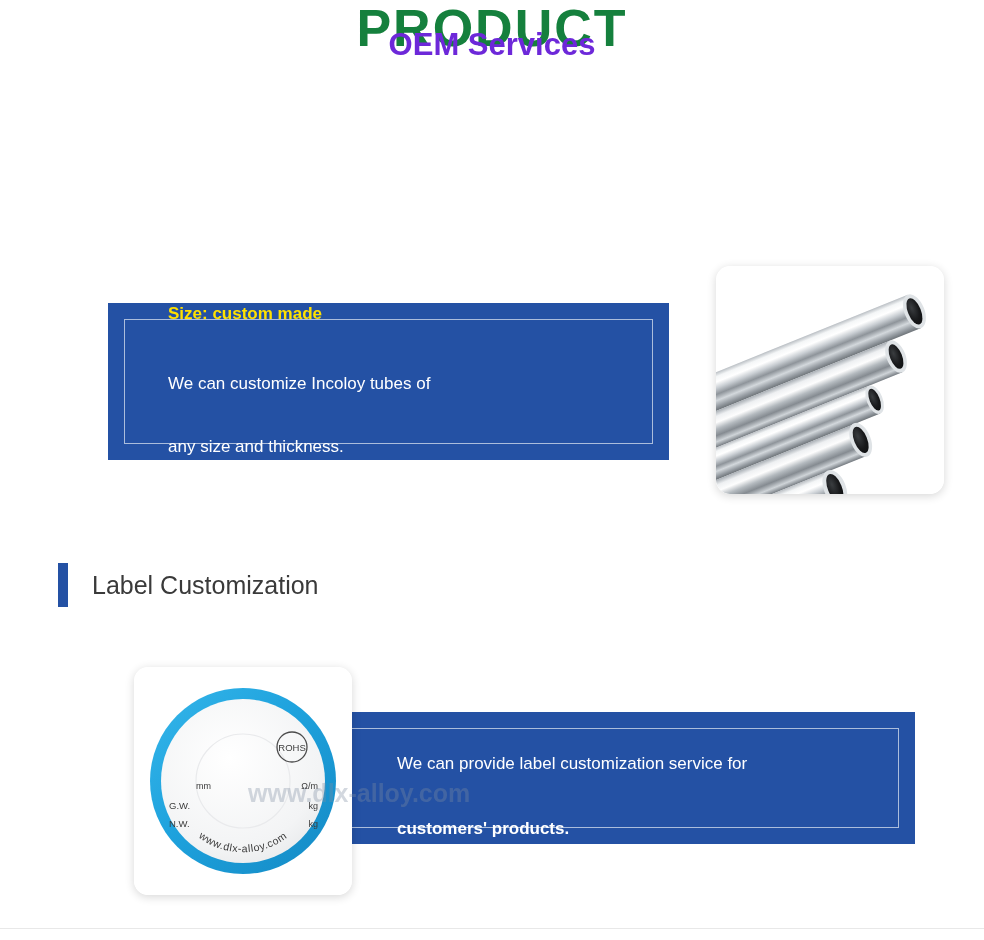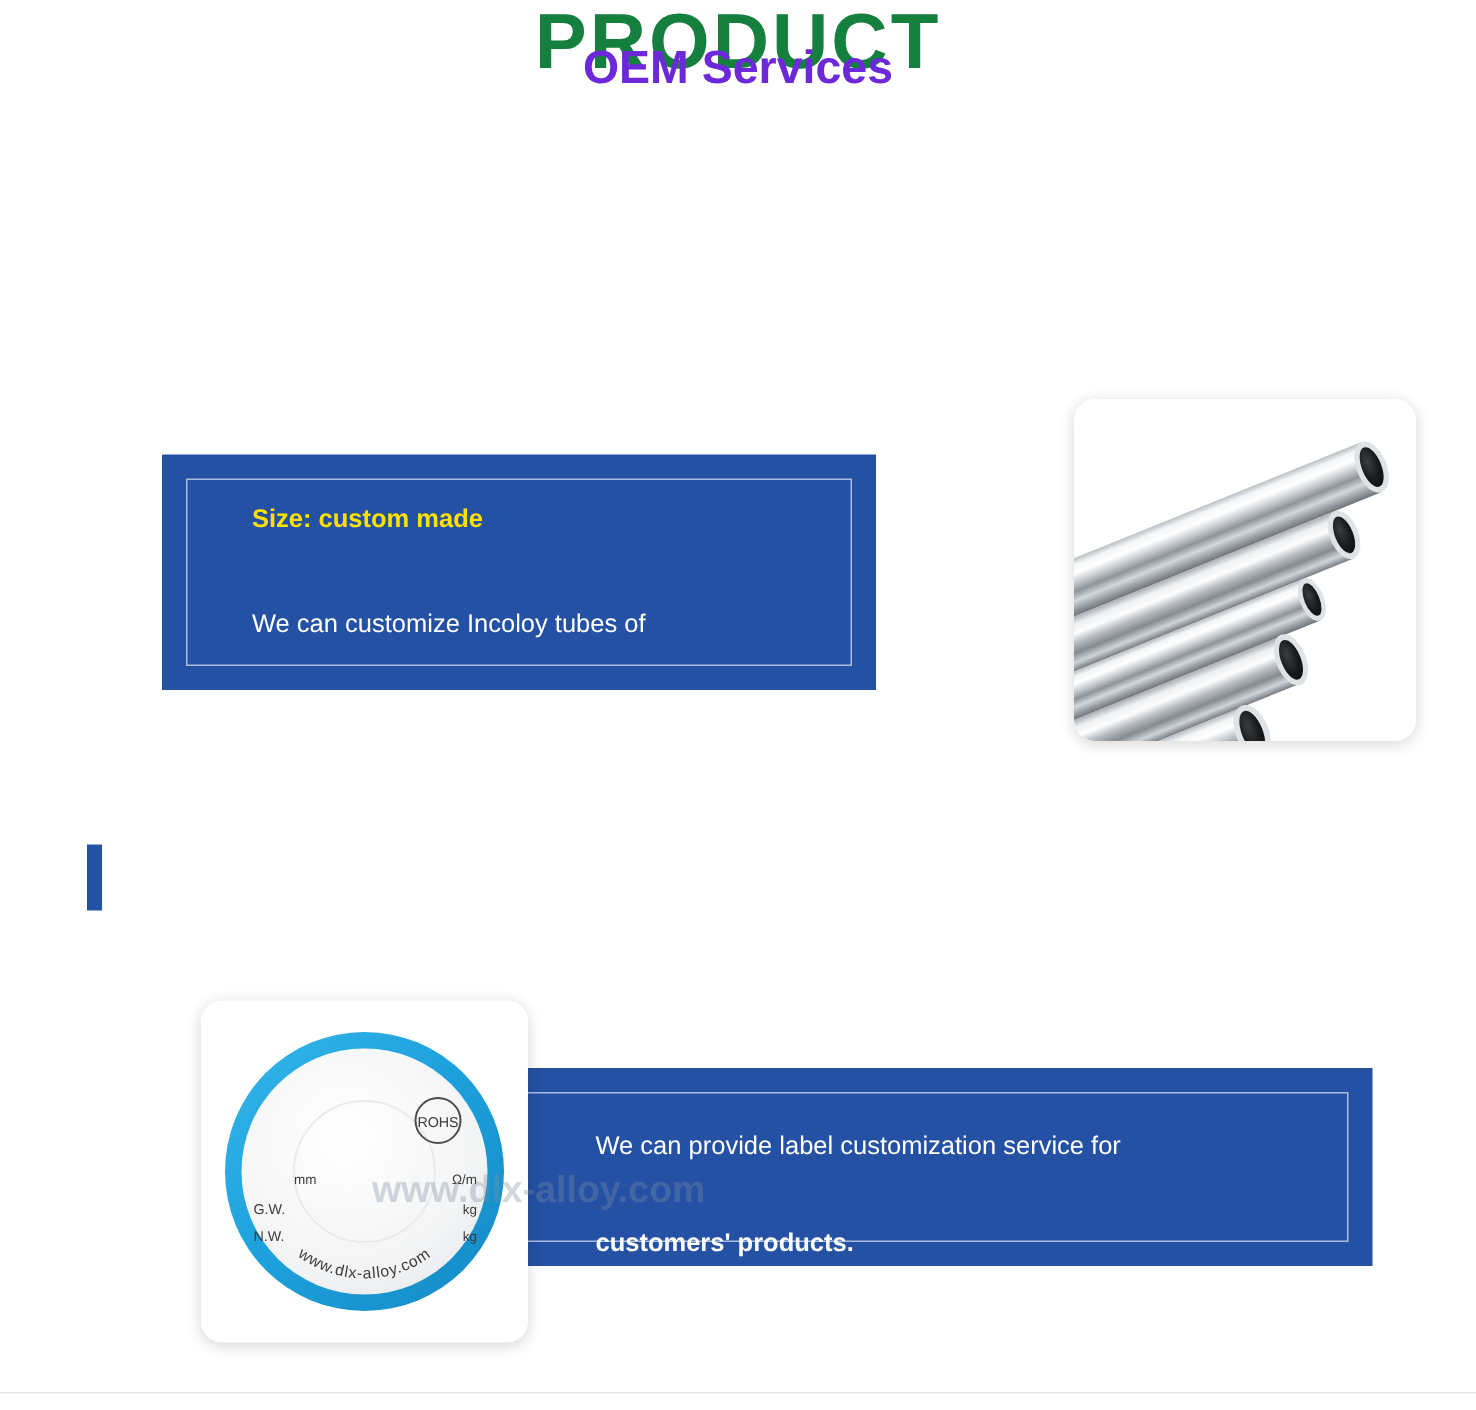--- a/index.html
+++ b/index.html
@@ -105,21 +105,21 @@
     border: 1px solid rgba(255,255,255,0.62);
     box-sizing: border-box;
     display: flex;
     flex-direction: column;
     justify-content: center;
   }
 
   #panel-product {
     left: 108px;
     top: 303px;
-    width: 476px;
+    width: 561px;
     height: 157px;
     z-index: 1;
   }
   #panel-product .inner-border {
     padding-left: 43px;
     padding-right: 20px;
   }
   .panel-title {
     color: #ffe100;
     font-size: 17px;
@@ -214,20 +214,21 @@
   <div class="header">
     <div class="header-watermark">PRODUCT</div>
     <div class="header-title">OEM Services</div>
   </div>
 
 
   <div class="blue-panel" id="panel-product">
     <div class="inner-border">
       <div class="panel-title">Size: custom made</div>
       <div class="panel-line">We can customize Incoloy tubes of</div>
+      <div class="panel-line">any size and thickness.</div>
     </div>
   </div>
 
   <div class="img-card" id="card-tubes">
     <svg class="tubes-svg" viewBox="0 0 228 228" preserveAspectRatio="xMidYMid slice">
       <defs>
         <linearGradient id="tubeGrad" x1="0" y1="0" x2="0" y2="1">
           <stop offset="0%" stop-color="#b9bec3"></stop>
           <stop offset="12%" stop-color="#f4f6f7"></stop>
           <stop offset="26%" stop-color="#ffffff"></stop>
@@ -287,20 +288,21 @@
           <rect x="-100" y="198" width="178" height="36" fill="url(#tubeGrad)"></rect>
           <ellipse cx="78" cy="216" rx="11" ry="19" fill="#dfe3e6"></ellipse>
           <ellipse cx="78" cy="216" rx="7" ry="15" fill="url(#holeGrad)"></ellipse>
         </g>
       </g>
     </svg>
   </div>
 
   <div class="section-heading" id="heading-label">
     <div class="heading-bar"></div>
+    <div class="heading-text">Label Customization</div>
   </div>
 
   <div class="img-card" id="card-label">
     <svg class="disc-svg" viewBox="0 0 218 228" preserveAspectRatio="xMidYMid meet">
       <defs>
         <linearGradient id="ringGrad" x1="0" y1="0" x2="1" y2="1">
           <stop offset="0%" stop-color="#36b6ea"></stop>
           <stop offset="45%" stop-color="#1ea2dd"></stop>
           <stop offset="100%" stop-color="#1489c4"></stop>
         </linearGradient>

